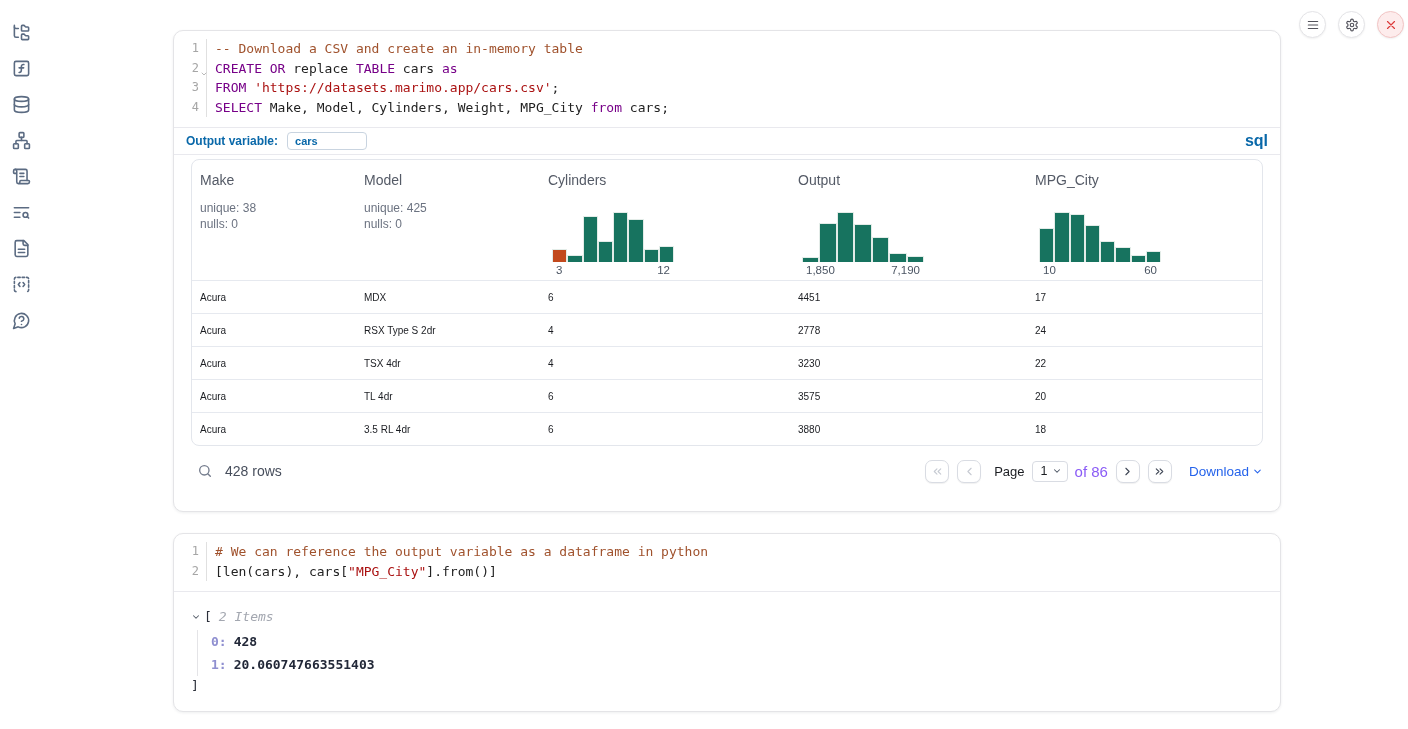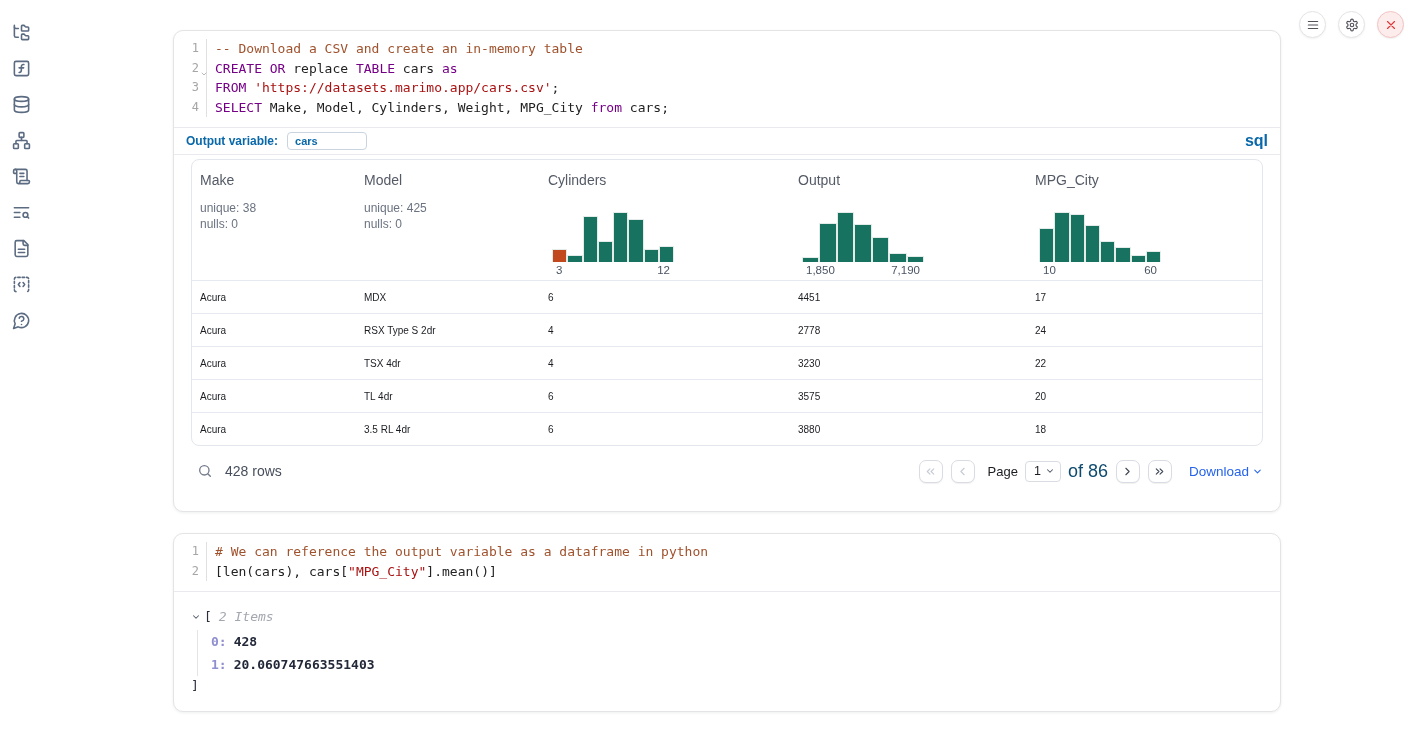--- a/index.html
+++ b/index.html
@@ -70,21 +70,21 @@
   .pbtn { width:24px; height:23px; border:1px solid #d9dce3; border-radius:7px; background:#fff;
     box-shadow:0 1px 1px rgba(0,0,0,.06); display:flex; align-items:center; justify-content:center;
     cursor:pointer; margin-left:8px; }
   .pbtn svg { width:13px; height:13px; stroke-width:2; fill:none; stroke-linecap:round; stroke-linejoin:round; }
   .pbtn.disabled svg { stroke:#c6cad2; }
   .pbtn.enabled svg { stroke:#3f4document5; stroke:#3f4655; }
   .page-label { font-size:13px; color:#1b1d22; margin-left:13px; }
   .page-select { height:21px; min-width:36px; border:1px solid #d9dce3; border-radius:4px; display:flex;
     align-items:center; padding:0 4px 0 8px; font-size:12.5px; color:#1b1d22; margin-left:7px; gap:4px; cursor:pointer; }
   .page-select svg { width:10px; height:10px; stroke:#4b5563; stroke-width:2.5; fill:none; stroke-linecap:round; stroke-linejoin:round; }
-  .of-label { font-size:18px; color:#0c4a6e; margin-left:7px; }
+  .of-label { font-size:15px; color:#8b5cf6; margin-left:7px; }
   .download { display:flex; align-items:center; gap:3px; color:#2563eb; font-size:13.5px; margin-left:17px; cursor:pointer; }
   .download svg { width:11px; height:11px; stroke:#2563eb; stroke-width:2.2; fill:none; stroke-linecap:round; stroke-linejoin:round; }
 
   
   .tree { font-family:"DejaVu Sans Mono", monospace; font-size:13px; color:#2b2f3a; padding:16px 17px 0; }
   .tree-head { display:flex; align-items:center; line-height:18px; }
   .tree-chevron { display:flex; cursor:pointer; margin-right:3px; }
   .tree-chevron svg { width:10px; height:10px; stroke:#555c68; stroke-width:2.5; fill:none; stroke-linecap:round; stroke-linejoin:round; }
   .items-label { color:#a3a7b0; font-style:italic; margin-left:7px; }
   .tree-body { margin-left:6px; border-left:1px solid #e4e4e7; padding-left:13px; margin-top:4px; }
@@ -387,21 +387,21 @@
 </div>
 
 <div class="card" id="cell2">
   <div class="code-area">
       <div class="code-line">
         <span class="gutter">1</span>
         <span class="code-text"><span class="tok-comment"># We can reference the output variable as a dataframe in python</span></span>
       </div>
       <div class="code-line">
         <span class="gutter">2</span>
-        <span class="code-text"><span>[len(cars), cars[</span><span class="tok-str">"MPG_City"</span><span>].mean()]</span></span>
+        <span class="code-text"><span>[len(cars), cars[</span><span class="tok-str">"MPG_City"</span><span>].from()]</span></span>
       </div>
     </div>
   <div class="output-area tree" style="border-top:1px solid #e9e9ee; padding-top:16px;">
     <div class="tree-head">
       <span class="tree-chevron">
         <svg viewBox="0 0 24 24">
             <path d="m6 9 6 6 6-6"></path>
           </svg>
       </span>
       <span>[</span>

